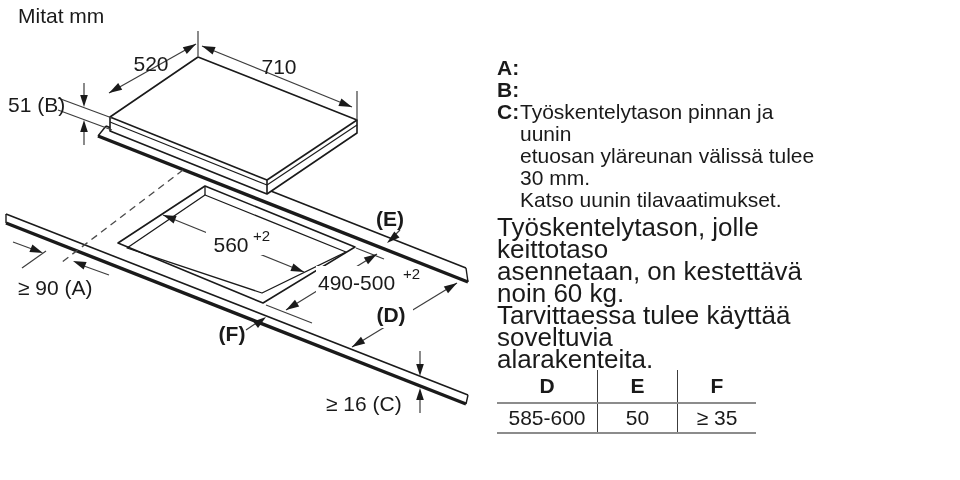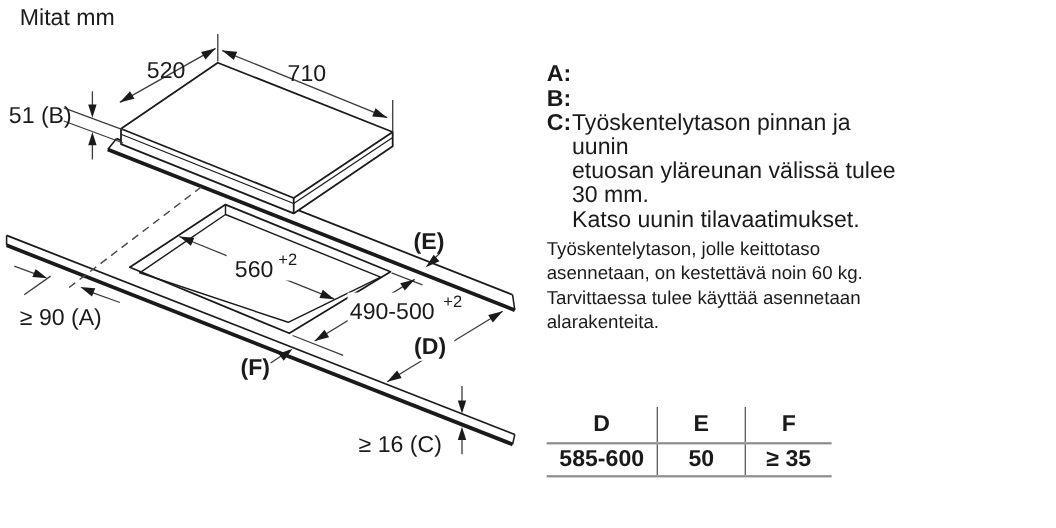--- a/index.html
+++ b/index.html
@@ -10,24 +10,24 @@
   #diagram{position:absolute;left:0;top:0;}
   svg text{fill:#1a1a1a;}
   .svglabel{font-size:21px;}
   .svglabel-b{font-size:21px;font-weight:bold;}
   .svgsup{font-size:15px;}
   .svgtitle{font-size:21px;}
 
   .notes{position:absolute;left:497px;top:57px;width:330px;font-size:21px;line-height:22px;}
   .note{display:flex;}
   .note .letter{width:23px;font-weight:bold;flex:none;}
-  .para{position:absolute;left:497px;top:216px;width:340px;font-size:17px;line-height:22px;}
+  .para{position:absolute;left:497px;top:216px;width:340px;font-size:26px;line-height:22px;}
 
   .spec-table{position:absolute;left:497px;top:370px;border-collapse:collapse;table-layout:fixed;}
-  .spec-table td,.spec-table th{padding:0;text-align:center;font-size:21px;font-weight:bold;}
+  .spec-table td,.spec-table th{padding:0;text-align:center;font-size:21px;font-weight:normal;}
   .spec-table th{font-weight:bold;height:32px;vertical-align:middle;}
   .spec-table td{height:28px;vertical-align:middle;}
   .col-d{width:100px;}
   .col-e{width:79px;}
   .col-f{width:78px;}
   .vdiv{border-left:1.5px solid #3c3c3c;}
   .hrule td,.hrule th{border-bottom:2px solid #8c8c8c;}
 </style>
 </head>
 <body>
@@ -169,21 +169,21 @@
       <div>Työskentelytason pinnan ja uunin</div>
       <div>etuosan yläreunan välissä tulee 30 mm.</div>
       <div>Katso uunin tilavaatimukset.</div>
     </div>
   </div>
 </div>
 
 <div class="para">
   <div>Työskentelytason, jolle keittotaso</div>
   <div>asennetaan, on kestettävä noin 60 kg.</div>
-  <div>Tarvittaessa tulee käyttää asennetaan</div>
+  <div>Tarvittaessa tulee käyttää soveltuvia</div>
   <div>alarakenteita.</div>
 </div>
 
 <table class="spec-table">
   <tbody>
       <tr class="hrule">
     <th class="col-d">D</th>
     <th class="col-e vdiv">E</th>
     <th class="col-f vdiv">F</th>
   </tr>

